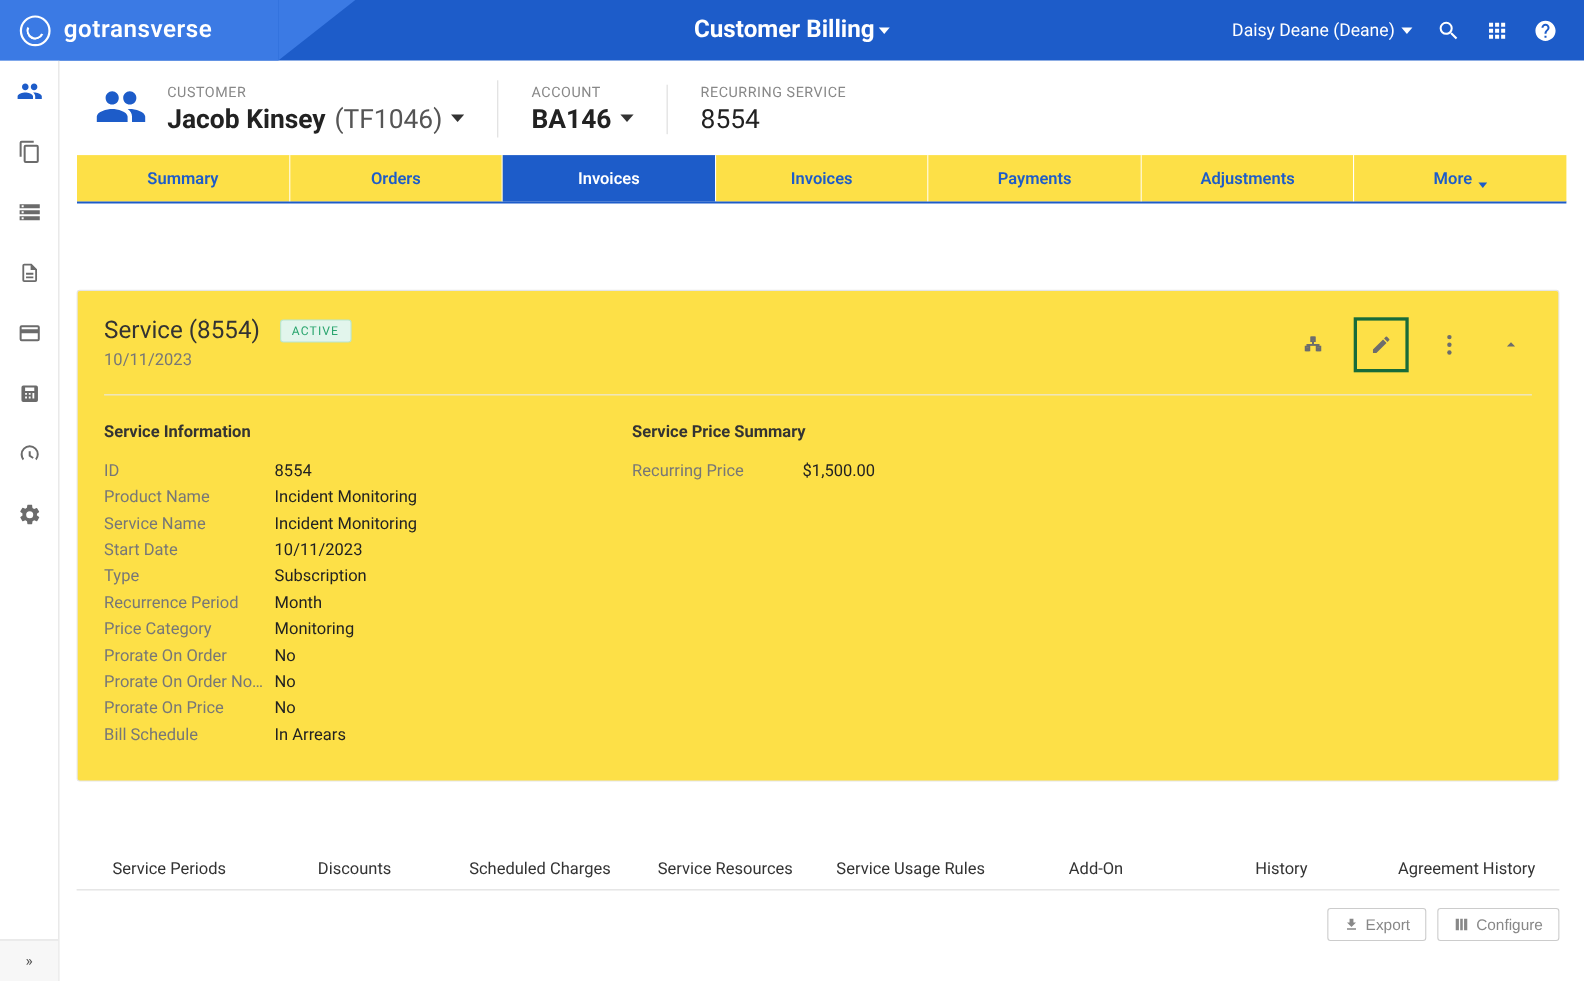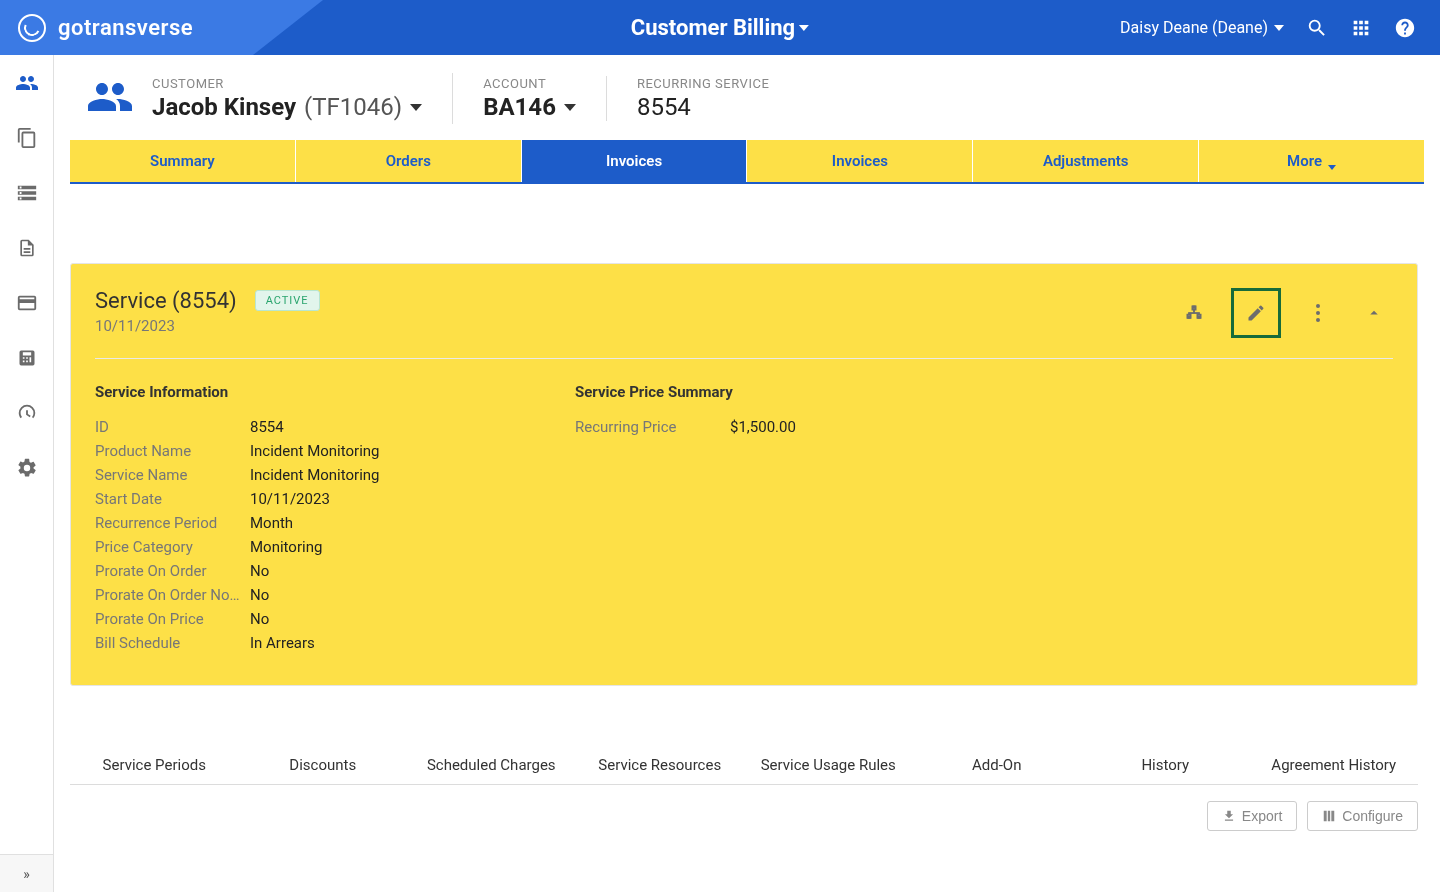--- a/index.html
+++ b/index.html
@@ -426,20 +426,21 @@
       <div class="crumb-label">RECURRING SERVICE</div>
       <div class="crumb-value" style="font-weight:400;">8554</div>
     </div>
   </div>
 
   <div class="tabs">
     <div class="tab">Summary</div>
     <div class="tab">Orders</div>
     <div class="tab active">Invoices</div>
     <div class="tab">Invoices</div>
+    <div class="tab">Payments</div>
     <div class="tab">Adjustments</div>
     <div class="tab">
       <span>More</span>
       <span class="mini-caret"></span>
     </div>
   </div>
 
   <div class="scroll-area">
 
     <div class="card">
@@ -495,20 +496,24 @@
             </div>
           <div class="kv-row">
               <span class="k">Service Name</span>
               <span class="v">Incident Monitoring</span>
             </div>
           <div class="kv-row">
               <span class="k">Start Date</span>
               <span class="v">10/11/2023</span>
             </div>
           <div class="kv-row">
+              <span class="k">Type</span>
+              <span class="v">Subscription</span>
+            </div>
+          <div class="kv-row">
               <span class="k">Recurrence Period</span>
               <span class="v">Month</span>
             </div>
           <div class="kv-row">
               <span class="k">Price Category</span>
               <span class="v">Monitoring</span>
             </div>
           <div class="kv-row">
               <span class="k">Prorate On Order</span>
               <span class="v">No</span>

